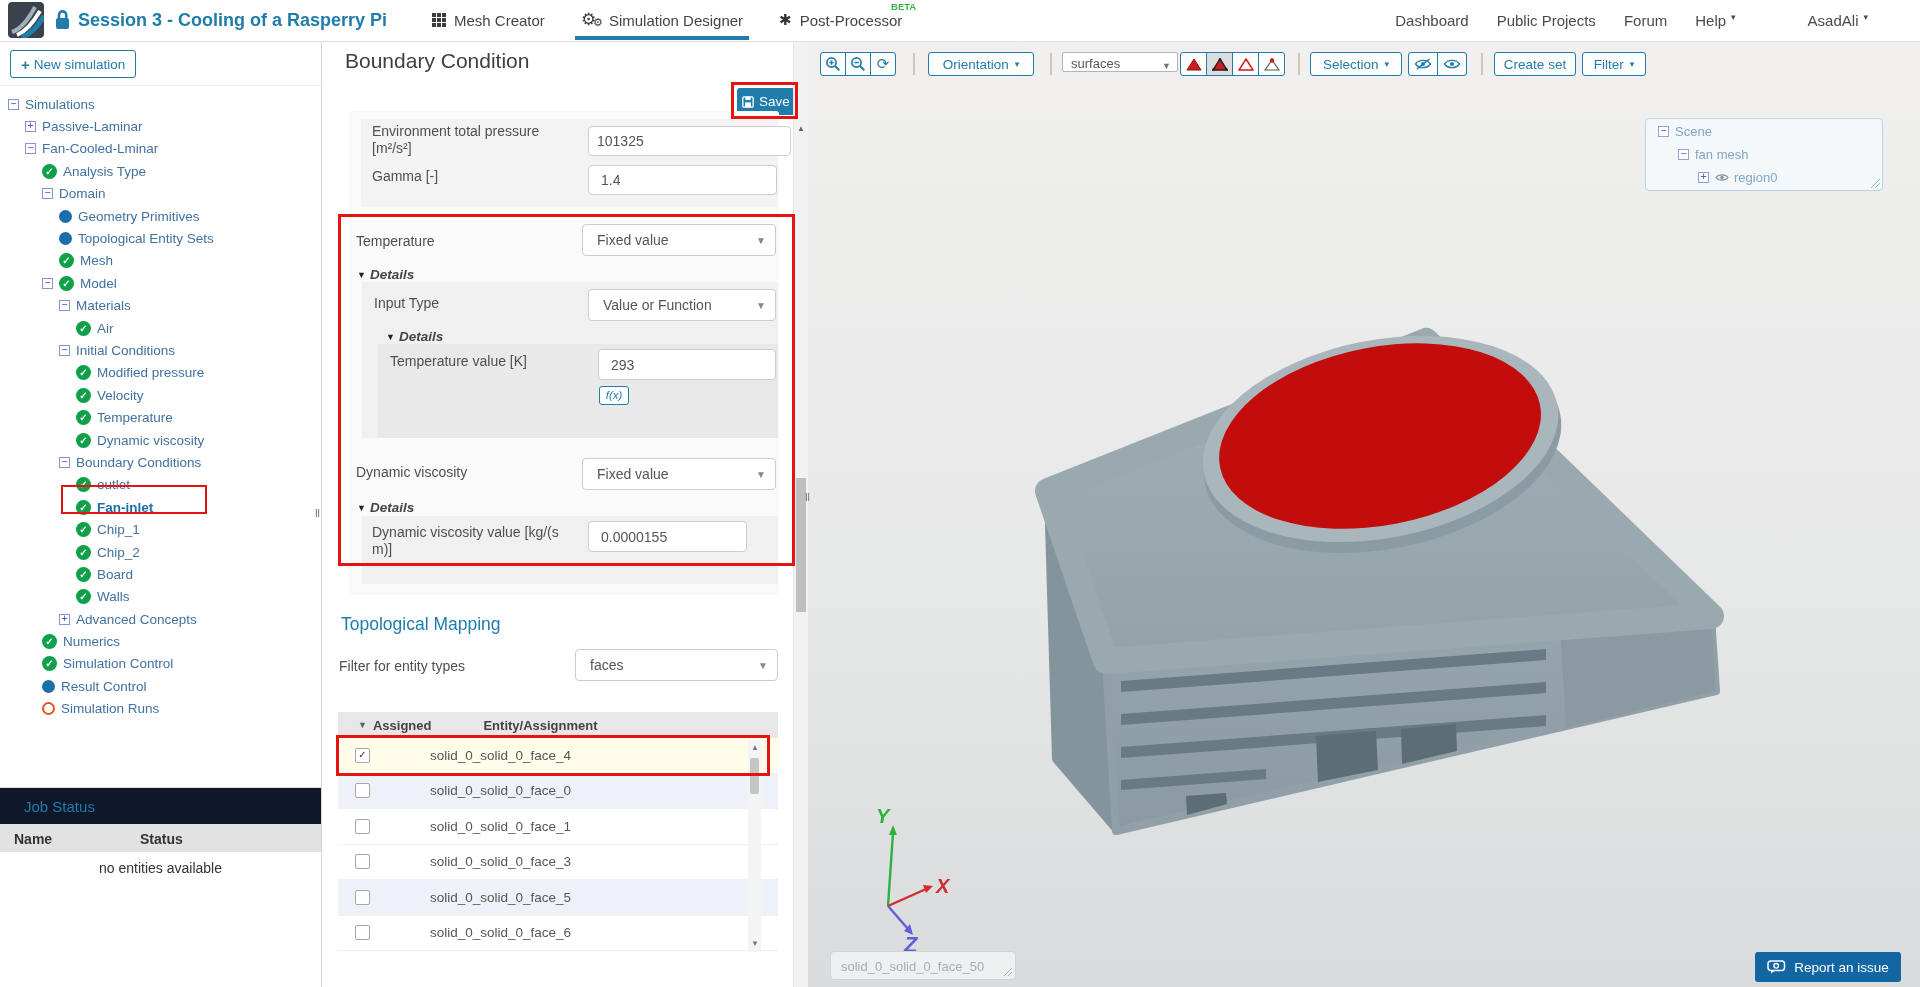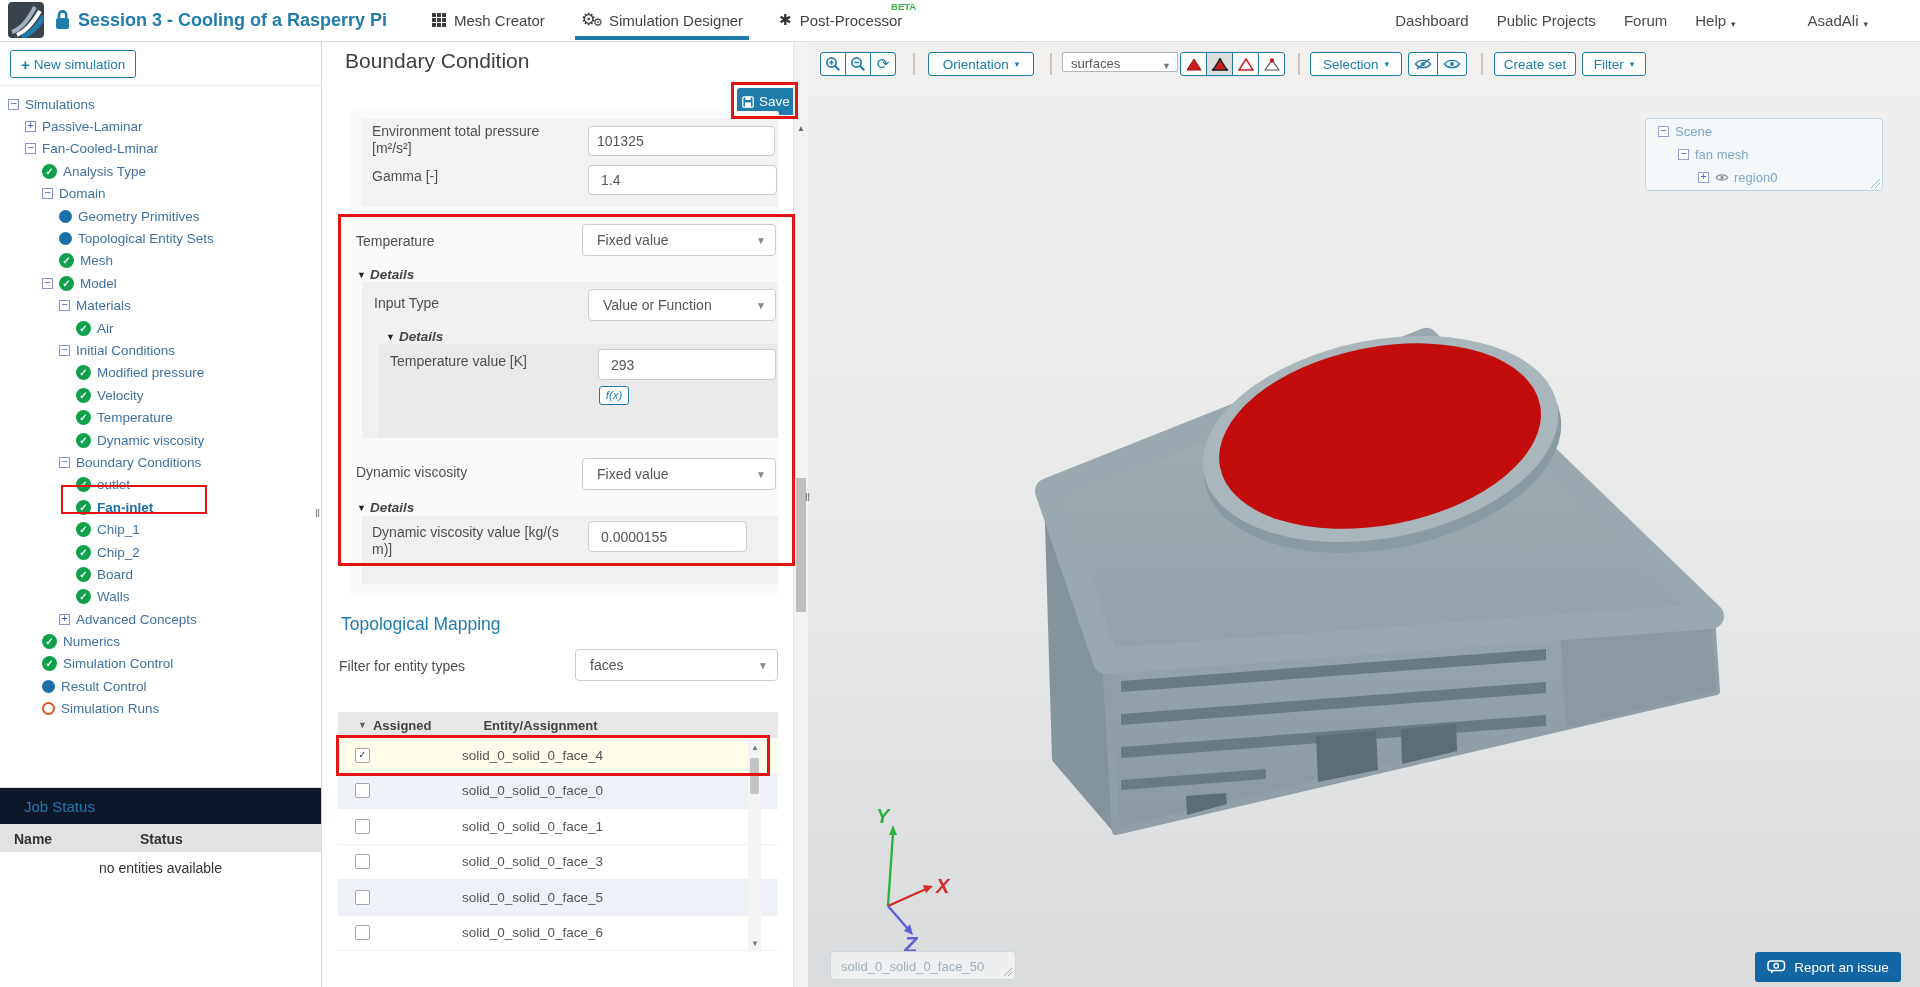--- a/index.html
+++ b/index.html
@@ -14,21 +14,21 @@
   .tabs{position:absolute;left:432px;top:0;height:40px;display:flex;align-items:center;gap:36px;}
   .tab{position:relative;height:40px;display:flex;align-items:center;gap:8px;font-size:15px;color:#444;cursor:pointer;}
   .tab .grid-ic{display:grid;grid-template-columns:4px 4px 4px;grid-template-rows:4px 4px 4px;gap:1px;}
   .tab .grid-ic i{background:#3d3d3d;}
   .tab .gear-main{font-size:17px;color:#3d3d3d;line-height:17px;}
   .tab .gear-small{font-size:11px;color:#3d3d3d;position:absolute;left:12px;top:6px;}
   .tab .pp-ic{font-size:15px;color:#333;}
   .tab .underbar{position:absolute;left:-6px;right:-6px;bottom:0;height:4px;background:#1f7cab;}
   .beta{position:absolute;right:-14px;top:1px;font-size:9.5px;color:#3cb54b;font-weight:bold;}
   .hnav{position:absolute;right:52px;top:0;height:40px;display:flex;align-items:center;gap:28px;font-size:15px;color:#4a4a4a;}
-  .hnav .item{display:flex;align-items:flex-end;gap:5px;cursor:pointer;white-space:nowrap;}
+  .hnav .item{display:flex;align-items:flex-start;gap:5px;cursor:pointer;white-space:nowrap;}
   .hnav .usr{margin-left:44px;}
   .caret{font-size:9px;color:#4a4a4a;}
 
   
   .sidebar{position:absolute;left:0;top:41px;width:321px;height:946px;background:#fff;border-right:1px solid #d6d6d6;z-index:20;}
   .newsim{position:absolute;left:10px;top:9px;height:26px;padding:0 10px;border:1px solid #1f7cab;border-radius:3px;background:#fff;color:#1f7cab;font-size:13.5px;display:flex;align-items:center;gap:4px;cursor:pointer;}
   .newsim .plus{font-weight:bold;font-size:15px;}
   .side-div{position:absolute;left:0;top:44px;width:321px;height:1px;background:#ececec;}
   .tree{position:absolute;left:0;top:52px;width:312px;height:694px;overflow:hidden;}
   .tree-row{height:22.4px;display:flex;align-items:center;font-size:13.5px;color:#41719f;cursor:pointer;white-space:nowrap;}
@@ -65,21 +65,21 @@
   .etable-head{position:absolute;left:16px;top:671px;width:440px;height:26px;background:#e7e7e7;display:flex;align-items:center;font-size:13px;font-weight:bold;color:#444;}
   .etable-head .sort{margin-left:20px;font-size:9px;color:#566;font-weight:normal;}
   .etable-head .h1{margin-left:6px;}
   .etable-head .h2{margin-left:52px;}
   .erows{position:absolute;left:16px;top:697px;width:440px;height:249px;overflow:hidden;}
   .trow{height:34.5px;display:flex;align-items:center;border-bottom:1px solid #f0f0f0;}
   .trow.shade-cream{background:#fffcea;}
   .trow.shade-blue{background:#eef2f8;}
   .trow.shade-white{background:#fff;}
   .cbx{width:13px;height:13px;margin-left:17px;border:1px solid #a6a6a6;border-radius:2px;background:#fff;font-size:10px;line-height:12px;text-align:center;color:#333;flex:0 0 auto;}
-  .ent{margin-left:92px;font-size:13.5px;color:#555;}
+  .ent{margin-left:60px;font-size:13.5px;color:#555;}
   .tsb{position:absolute;background:#f4f4f4;}
   .sb-arrow{position:absolute;font-size:8px;color:#777;line-height:8px;}
   .sb-thumb{position:absolute;background:#c4c4c4;border-radius:2px;}
 
   
   .pscroll{position:absolute;left:793px;top:41px;width:14px;height:946px;background:#f2f2f2;border-left:1px solid #e5e5e5;z-index:12;}
   .pscroll .up{position:absolute;left:3px;top:83px;font-size:8px;color:#666;}
   .pscroll .thumb{position:absolute;left:2px;top:437px;width:10px;height:134px;background:#bfbfbf;}
   .split{position:absolute;z-index:25;color:#888;font-size:10px;letter-spacing:1px;font-weight:bold;}
 
@@ -322,21 +322,21 @@
       <span>Save</span>
     </div>
 
     <div class="formbg"></div>
     <div class="blockA"></div>
     <div class="blockB1"></div>
     <div class="blockB2"></div>
     <div class="blockC"></div>
 
     <div class="flabel" style="left:50px;top:82px;width:205px;">Environment total pressure [m²/s²]</div>
-    <input class="tinput" style="left: 266px; top: 85px; width: 187px; padding-left: 8px;" value="101325">
+    <input class="tinput" style="left: 266px; top: 85px; width: 203px; padding-left: 8px;" value="101325">
     <div class="flabel" style="left:50px;top:127px;">Gamma [-]</div>
     <input class="tinput" style="left: 266px; top: 124px; width: 189px;" value="1.4">
 
     <div class="flabel" style="left:34px;top:192px;">Temperature</div>
     <div class="selbox" style="left:260px;top:183px;width:194px;">
       <span>Fixed value</span>
       <span class="car">▼</span>
     </div>
 
     <div class="details" style="left:35px;top:226px;">

